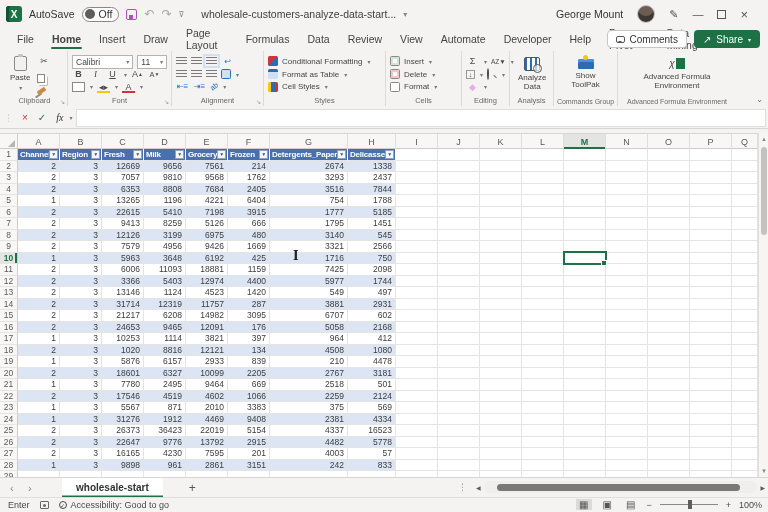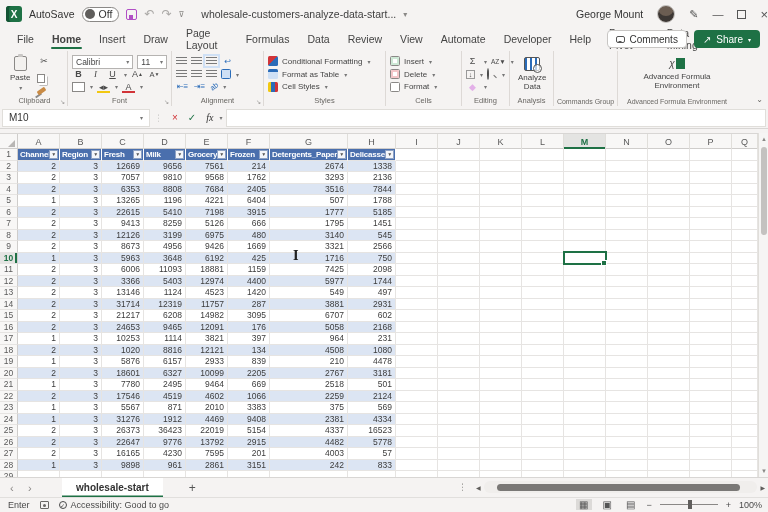--- a/index.html
+++ b/index.html
@@ -24,21 +24,21 @@
   .qat-btn { color:#a9a7a5; font-size:12px; }
   .chev { color:#8a8886; font-size:8px; }
   #doc-title { margin-left:10px; color:#404040; }
   #search-box { position:absolute; left:366px; top:5px; width:194px; height:18px;
     background:#fff; border:1px solid #e1dfdd; border-radius:4px; display:flex;
     align-items:center; gap:6px; padding:0 7px; color:#737170; }
   .mag { width:7px; height:7px; border:1.2px solid #737170; border-radius:50%;
     position:relative; flex:0 0 auto; }
   .mag:after { content:""; position:absolute; width:4px; height:1.2px; background:#737170;
     transform:rotate(45deg); left:5px; top:7px; }
-  #user-area { position:absolute; right:0; top:0; height:28px; display:flex;
+  #user-area { position:absolute; right:20px; top:0; height:28px; display:flex;
     align-items:center; gap:14px; font-size:10.5px; }
   .avatar { width:18px; height:18px; border-radius:50%; background:#6b5d52;
     box-shadow:inset 0 -6px 0 #3c3734; border:1px solid #c8c6c4; }
   .winbtn { color:#555; font-size:11px; }
   .restore { width:9px; height:9px; border:1px solid #555; }
 
   
   #tabrow { position:absolute; top:28px; left:0; right:0; height:21px; display:flex;
     align-items:center; padding-left:8px; font-size:10.5px; color:#444; }
   .rtab { padding:0 9px; height:21px; display:flex; align-items:center; position:relative; }
@@ -385,42 +385,42 @@
 
     <div class="rgroup" style="width:44px">
       <div class="bigbtn">
         <span class="an-icon"></span>
         <span>Analyze Data</span>
       </div>
       <div class="rlabel">Analysis</div>
     </div>
 
     <div class="rgroup" style="width:64px">
+      <div class="bigbtn" style="width:100%">
+        <span class="toolpak"></span>
+        <span>Show ToolPak</span>
+      </div>
       <div class="rlabel" style="font-size:7px">Commands Group</div>
     </div>
 
     <div class="rgroup" style="width:118px;border-right:none">
       <div class="bigbtn" style="width:100%">
         <span class="afe-icon">
             <i>χ</i>
             <span class="afe-block"></span>
           </span>
         <span>Advanced Formula Environment</span>
       </div>
       <div class="rlabel" style="font-size:7px">Advanced Formula Environment</div>
     </div>
 
     <div id="ribbon-collapse">⌄</div>
   </div>
 
   <div id="formulabar">
-    <div id="namebox">
-      <span>M10</span>
-      <span class="dd">▾</span>
-    </div>
     <span class="fb-sep">⋮</span>
     <span class="fb-btn" style="color:#d13438">×</span>
     <span class="fb-btn" style="color:#1e7145">✓</span>
     <span class="fb-btn" style="font-style:italic;font-family:'Liberation Serif',serif">fx</span>
     <span class="dd" style="margin-right:4px">▾</span>
     <div id="fx-input"></div>
   </div>
 
   <div id="sheet">
       <div id="letters">
@@ -509,21 +509,21 @@
       </div>
       <div class="grow">
         <div class="rowhdr">3</div>
         <div class="cell" style="width: 42px;">2</div>
         <div class="cell" style="width: 42px;">3</div>
         <div class="cell" style="width: 42px;">7057</div>
         <div class="cell" style="width: 42px;">9810</div>
         <div class="cell" style="width: 42px;">9568</div>
         <div class="cell" style="width: 42px;">1762</div>
         <div class="cell" style="width: 78px;">3293</div>
-        <div class="cell" style="width: 48px;">2136</div>
+        <div class="cell" style="width: 48px;">2437</div>
         <div class="cell" style="width: 42px;"></div>
         <div class="cell" style="width: 42px;"></div>
         <div class="cell" style="width: 42px;"></div>
         <div class="cell" style="width: 42px;"></div>
         <div class="cell" style="width: 42px;"></div>
         <div class="cell" style="width: 42px;"></div>
         <div class="cell" style="width: 42px;"></div>
         <div class="cell" style="width: 42px;"></div>
         <div class="cell" style="width: 26px;"></div>
       </div>
@@ -548,21 +548,21 @@
         <div class="cell" style="width: 26px;"></div>
       </div>
       <div class="grow">
         <div class="rowhdr">5</div>
         <div class="cell" style="width: 42px;">1</div>
         <div class="cell" style="width: 42px;">3</div>
         <div class="cell" style="width: 42px;">13265</div>
         <div class="cell" style="width: 42px;">1196</div>
         <div class="cell" style="width: 42px;">4221</div>
         <div class="cell" style="width: 42px;">6404</div>
-        <div class="cell" style="width: 78px;">507</div>
+        <div class="cell" style="width: 78px;">754</div>
         <div class="cell" style="width: 48px;">1788</div>
         <div class="cell" style="width: 42px;"></div>
         <div class="cell" style="width: 42px;"></div>
         <div class="cell" style="width: 42px;"></div>
         <div class="cell" style="width: 42px;"></div>
         <div class="cell" style="width: 42px;"></div>
         <div class="cell" style="width: 42px;"></div>
         <div class="cell" style="width: 42px;"></div>
         <div class="cell" style="width: 42px;"></div>
         <div class="cell" style="width: 26px;"></div>
@@ -624,21 +624,21 @@
         <div class="cell" style="width: 42px;"></div>
         <div class="cell" style="width: 42px;"></div>
         <div class="cell" style="width: 42px;"></div>
         <div class="cell" style="width: 42px;"></div>
         <div class="cell" style="width: 26px;"></div>
       </div>
       <div class="grow">
         <div class="rowhdr">9</div>
         <div class="cell" style="width: 42px;">2</div>
         <div class="cell" style="width: 42px;">3</div>
-        <div class="cell" style="width: 42px;">8673</div>
+        <div class="cell" style="width: 42px;">7579</div>
         <div class="cell" style="width: 42px;">4956</div>
         <div class="cell" style="width: 42px;">9426</div>
         <div class="cell" style="width: 42px;">1669</div>
         <div class="cell" style="width: 78px;">3321</div>
         <div class="cell" style="width: 48px;">2566</div>
         <div class="cell" style="width: 42px;"></div>
         <div class="cell" style="width: 42px;"></div>
         <div class="cell" style="width: 42px;"></div>
         <div class="cell" style="width: 42px;"></div>
         <div class="cell" style="width: 42px;"></div>
@@ -789,21 +789,21 @@
       </div>
       <div class="grow">
         <div class="rowhdr">17</div>
         <div class="cell" style="width: 42px;">1</div>
         <div class="cell" style="width: 42px;">3</div>
         <div class="cell" style="width: 42px;">10253</div>
         <div class="cell" style="width: 42px;">1114</div>
         <div class="cell" style="width: 42px;">3821</div>
         <div class="cell" style="width: 42px;">397</div>
         <div class="cell" style="width: 78px;">964</div>
-        <div class="cell" style="width: 48px;">231</div>
+        <div class="cell" style="width: 48px;">412</div>
         <div class="cell" style="width: 42px;"></div>
         <div class="cell" style="width: 42px;"></div>
         <div class="cell" style="width: 42px;"></div>
         <div class="cell" style="width: 42px;"></div>
         <div class="cell" style="width: 42px;"></div>
         <div class="cell" style="width: 42px;"></div>
         <div class="cell" style="width: 42px;"></div>
         <div class="cell" style="width: 42px;"></div>
         <div class="cell" style="width: 26px;"></div>
       </div>

